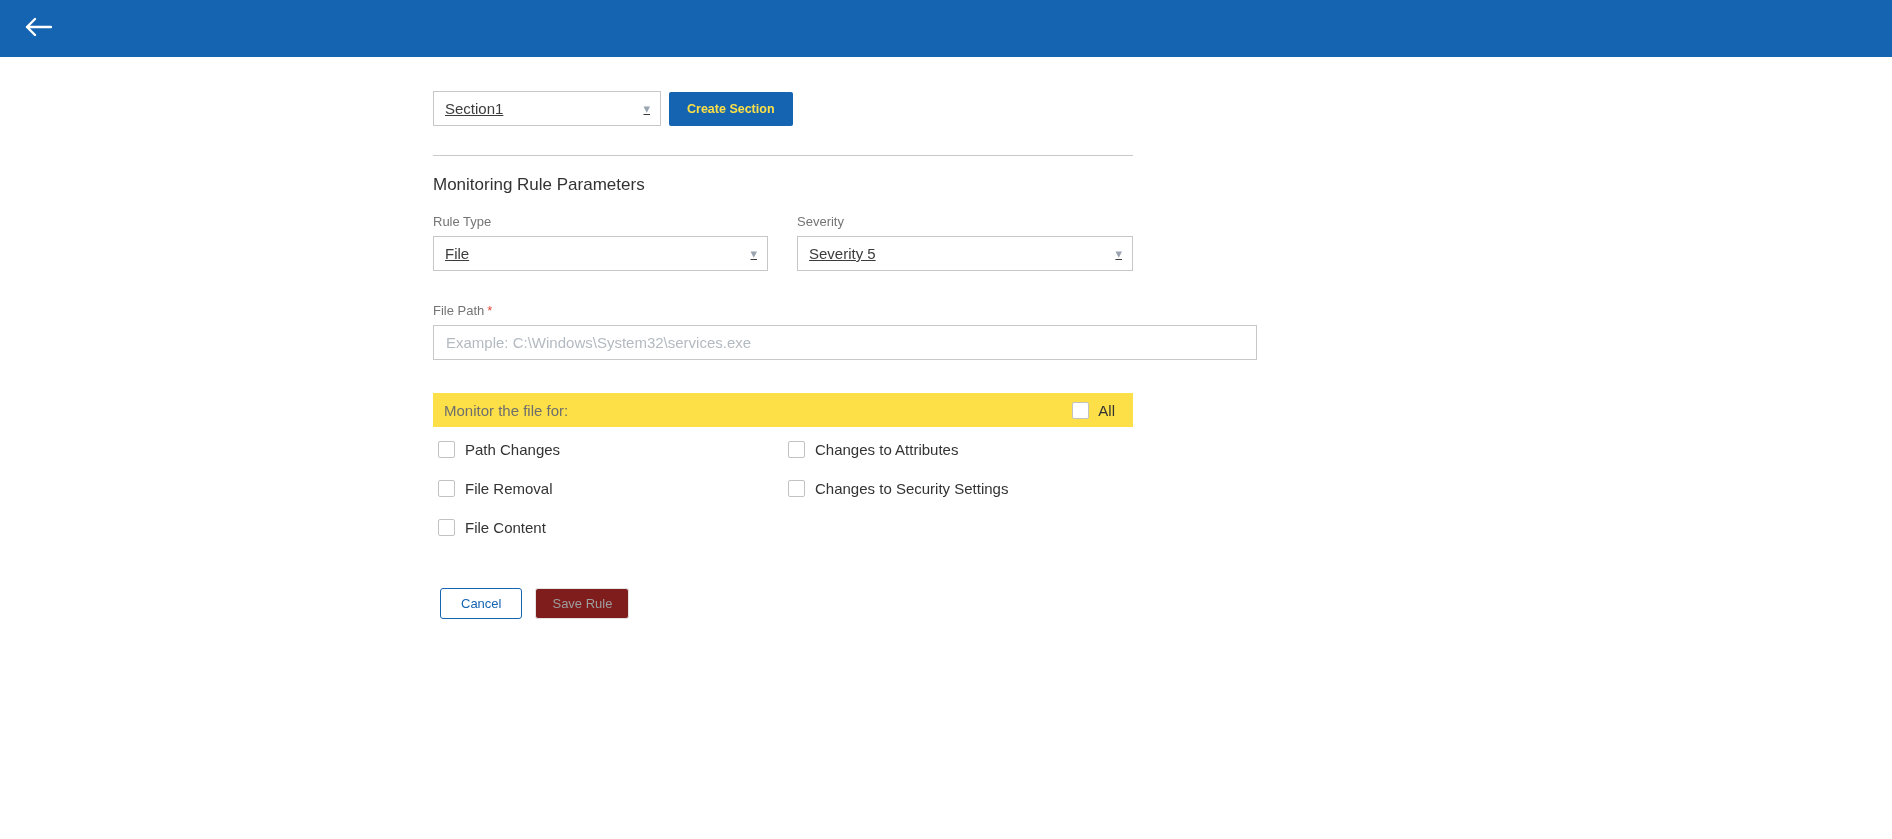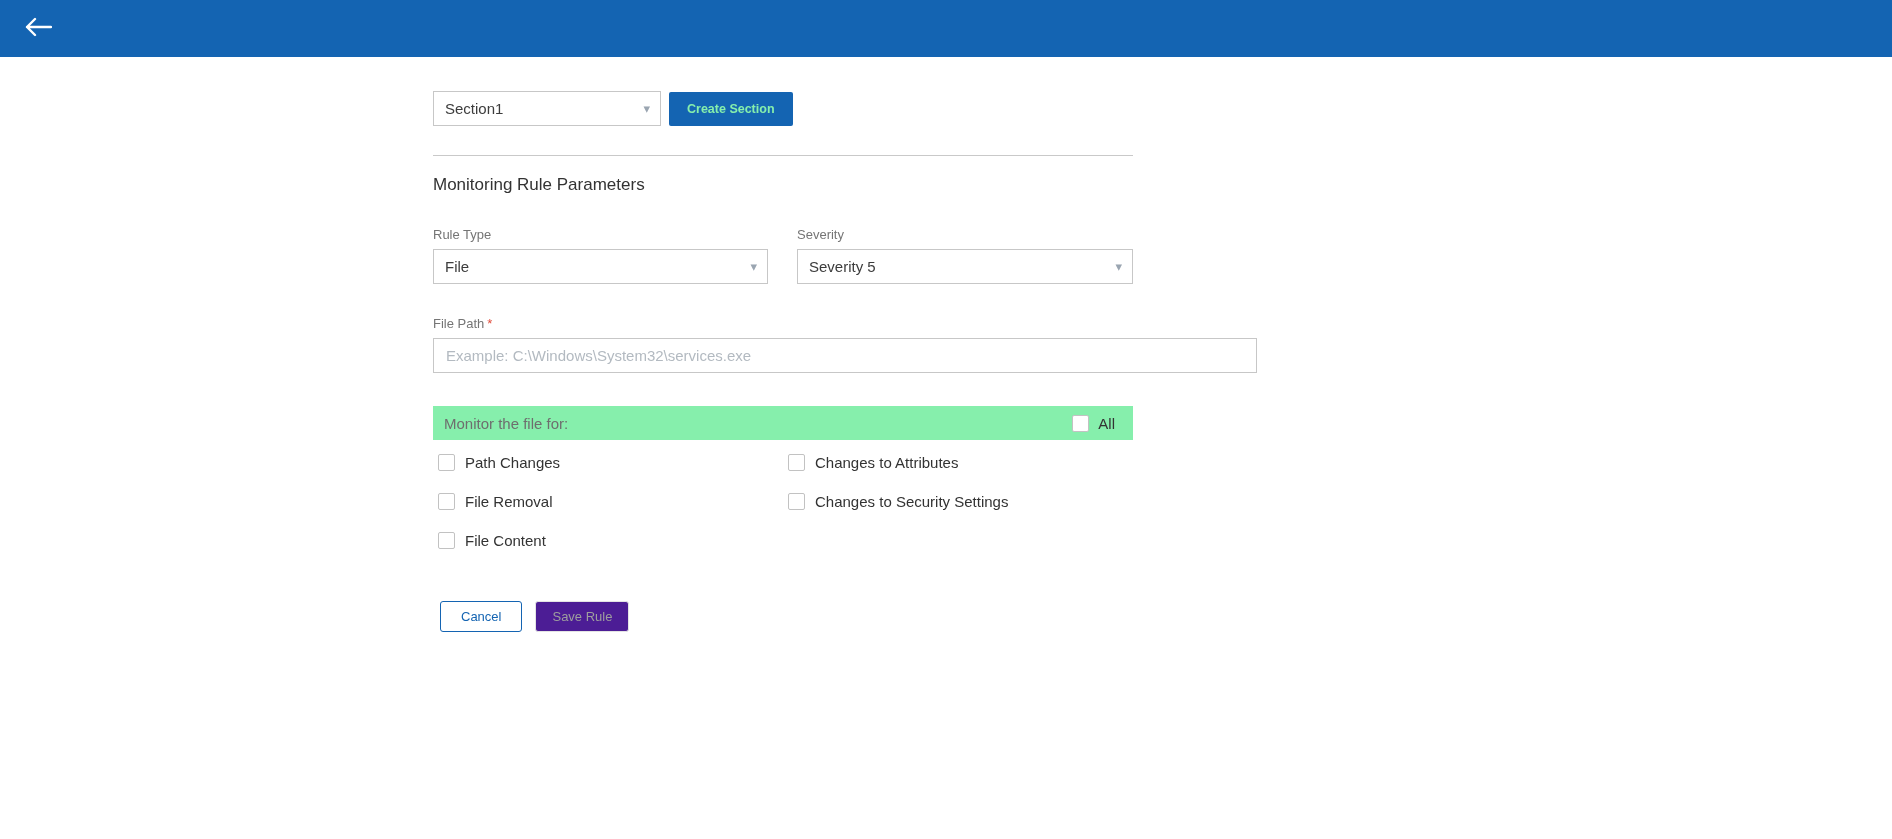--- a/index.html
+++ b/index.html
@@ -59,55 +59,56 @@
     height: 35px;
     border: 1px solid #c7c7c7;
     background: #fff;
     display: flex;
     align-items: center;
     justify-content: space-between;
     padding: 0 10px 0 11px;
     font-size: 15px;
     color: #3c3c3c;
     cursor: pointer;
+    text-decoration: underline;
   }
   .dropdown .chevron {
     color: #9aa5b1;
     font-size: 13px;
     line-height: 1;
     margin-left: 8px;
   }
   .dd-section { width: 228px; }
 
   .btn-primary {
     height: 34px;
     margin-left: 8px;
     padding: 0 18px;
     background: #1464b2;
-    color: #86efac;
+    color: #fde047;
     font-size: 12.5px;
     font-weight: 700;
     border: none;
     border-radius: 2px;
     cursor: pointer;
     font-family: "Liberation Sans", sans-serif;
   }
 
   .divider {
     height: 1px;
     background: #c9c9c9;
     margin-top: 29px;
   }
 
   .params-heading {
     font-size: 17px;
     color: #333;
     font-weight: 400;
     margin-top: 19px;
-    margin-bottom: 32px;
+    margin-bottom: 19px;
   }
 
   .two-col { display: flex; }
   .col-left  { width: 335px; margin-right: 29px; }
   .col-right { width: 336px; }
   .dd-full { width: 100%; }
 
   .filepath-block { margin-top: 32px; }
   .text-input {
     width: 824px;
@@ -118,21 +119,21 @@
     color: #3c3c3c;
     font-family: "Liberation Sans", sans-serif;
     outline: none;
   }
   .text-input::placeholder { color: #b3bac1; }
 
   
   .monitor-bar {
     margin-top: 33px;
     height: 34px;
-    background: #86efac;
+    background: #fde047;
     display: flex;
     align-items: center;
     justify-content: space-between;
     padding: 0 18px 0 11px;
   }
   .monitor-bar-title { font-size: 15px; color: #6e6e6e; }
   .all-wrap { display: flex; align-items: center; cursor: pointer; }
   .all-label { font-size: 15px; color: #333; margin-left: 9px; }
 
   .checkbox {
@@ -167,21 +168,21 @@
     border-radius: 3px;
     font-size: 13px;
     font-weight: 500;
     cursor: pointer;
     font-family: "Liberation Sans", sans-serif;
   }
   .btn-save-disabled {
     height: 31px;
     padding: 0 16px;
     margin-left: 13px;
-    background: #4c1d95;
+    background: #7f1d1d;
     border: 1px solid #e4e4e4;
     color: #9e9e9e;
     border-radius: 3px;
     font-size: 13px;
     cursor: default;
     font-family: "Liberation Sans", sans-serif;
   }
 </style>
 </head>
 <body>

